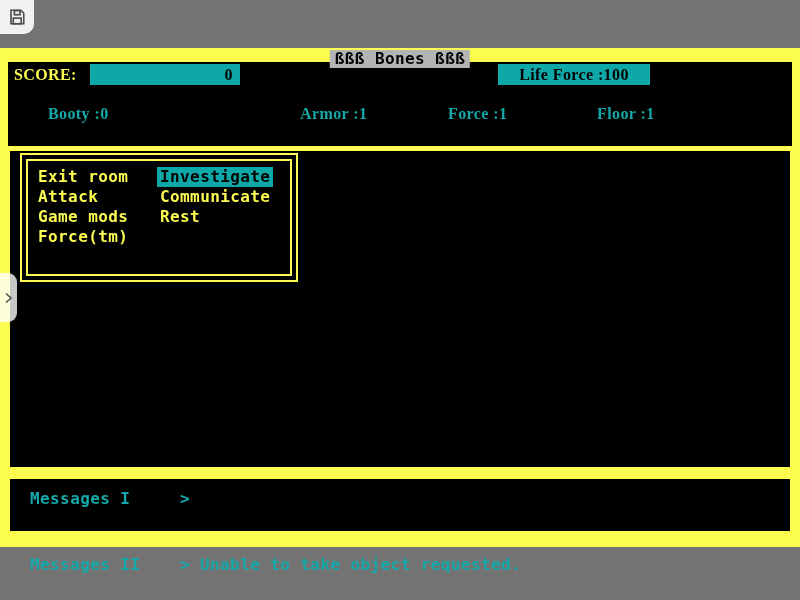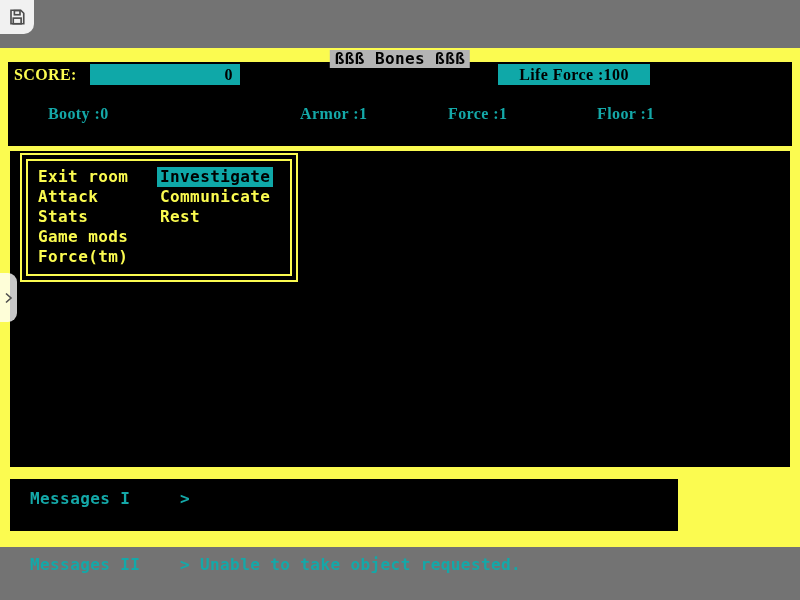--- a/index.html
+++ b/index.html
@@ -49,21 +49,21 @@
   }
   .menu-inner{width:100%;height:100%;box-sizing:border-box;border:2px solid #fbfb50;position:relative;}
   .menu-col{position:absolute;top:6px;}
   .menu-col-left{left:10px;}
   .menu-col-right{left:132px;}
   .menu-item{height:20px;line-height:20px;color:#fbfb50;white-space:pre;cursor:pointer;}
   .menu-item .selected{
     background:#0fa8a8;color:#000;display:inline-block;padding:0 3px;margin-left:-3px;
   }
 
-  .messages-panel{position:absolute;left:10px;top:479px;width:668px;height:52px;background:#000;text-align:center;}
+  .messages-panel{position:absolute;left:10px;top:479px;width:780px;height:52px;background:#000;text-align:center;}
   .msg-row{position:absolute;left:0;width:100%;height:16px;line-height:16px;color:#14a8a8;}
   .msg-row-0{top:12px;} .msg-row-1{top:48px;margin-top:30px;}
   .msg-label{position:absolute;left:20px;white-space:pre;}
   .msg-prompt{position:absolute;left:170px;white-space:pre;}
   .msg-text{position:absolute;left:190px;white-space:pre;}
 </style>
 </head>
 <body>
 
 <div id="stage">
@@ -91,21 +91,20 @@
     <span class="stat stat-2">Force :1</span>
     <span class="stat stat-3">Floor :1</span>
   </div>
 
   <div class="main-panel">
     <div class="menu-box">
       <div class="menu-inner">
         <div class="menu-col menu-col-left">
           <div class="menu-item">Exit room</div>
           <div class="menu-item">Attack</div>
-          <div class="menu-item">Stats</div>
           <div class="menu-item">Game mods</div>
           <div class="menu-item">Force(tm)</div>
         </div>
         <div class="menu-col menu-col-right">
           <div class="menu-item"><span class="selected">Investigate</span></div>
           <div class="menu-item">Communicate</div>
           <div class="menu-item">Rest</div>
         </div>
       </div>
     </div>

